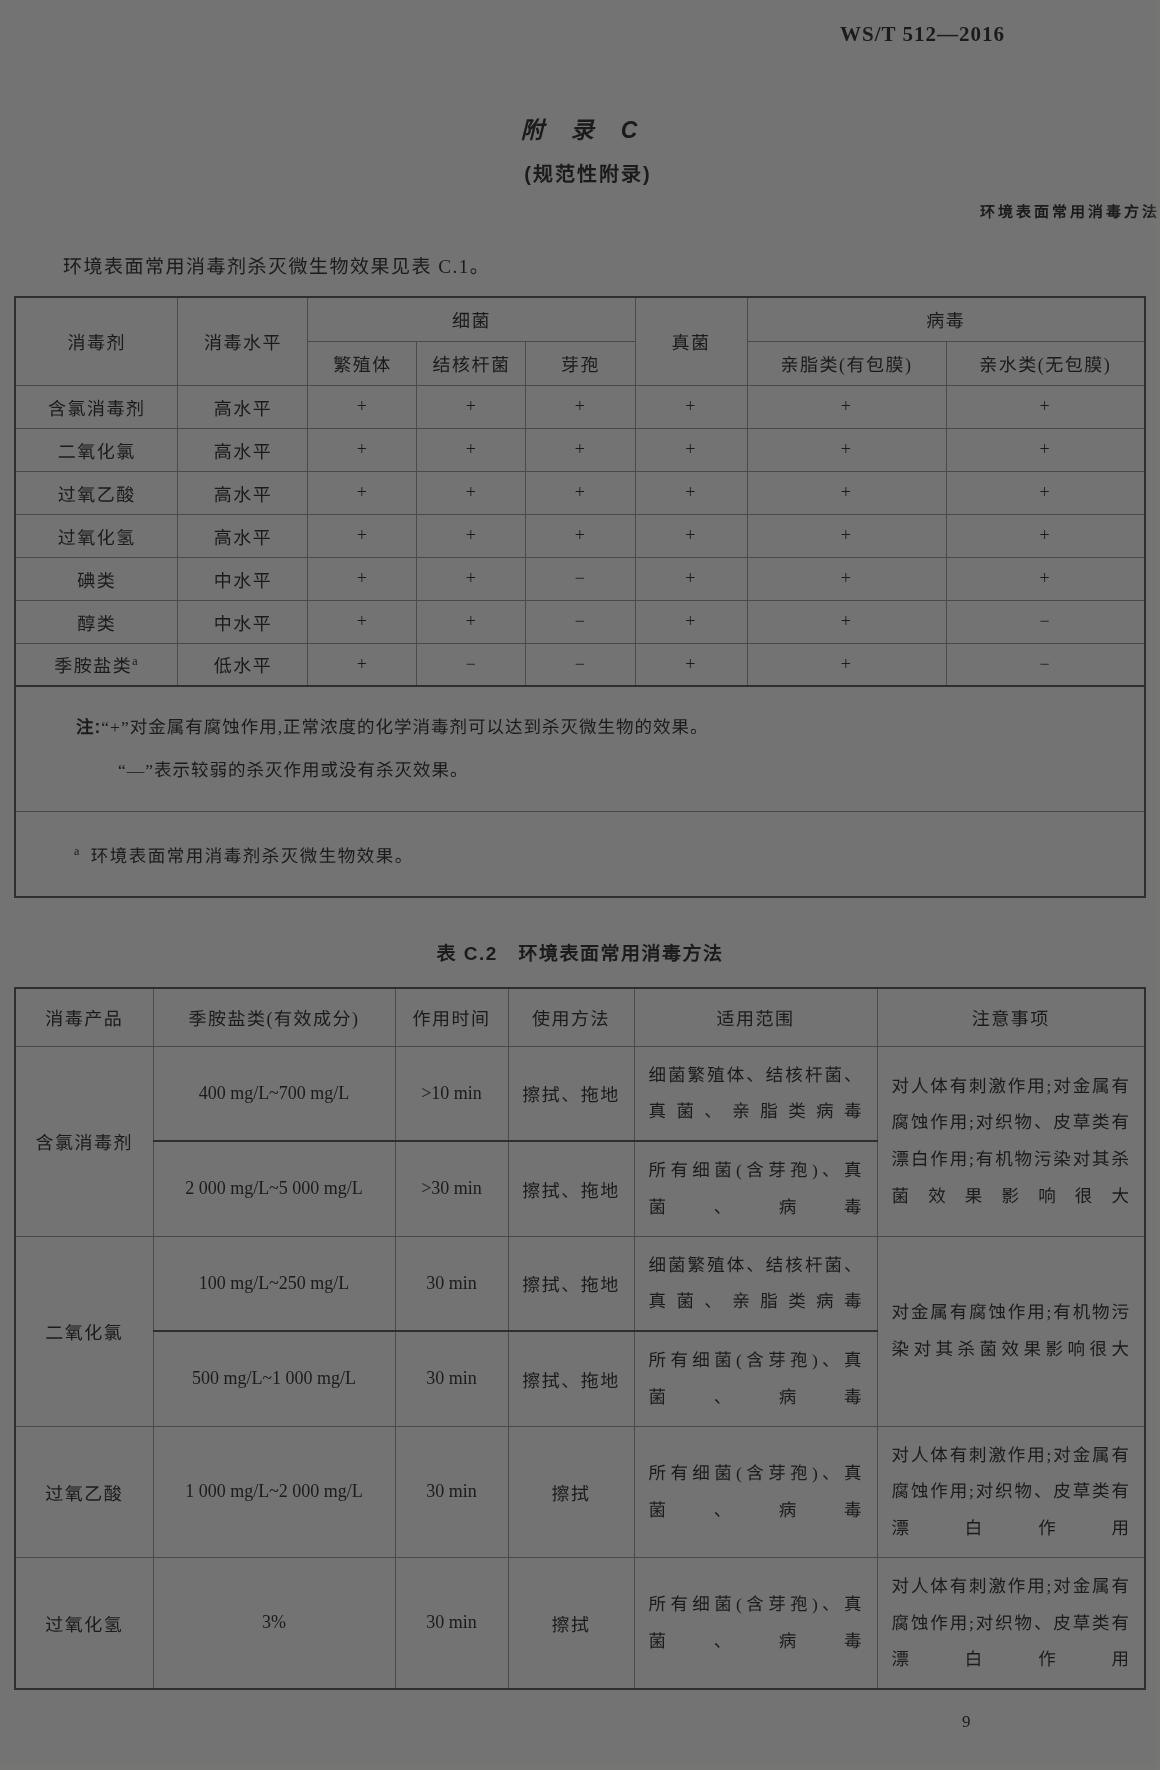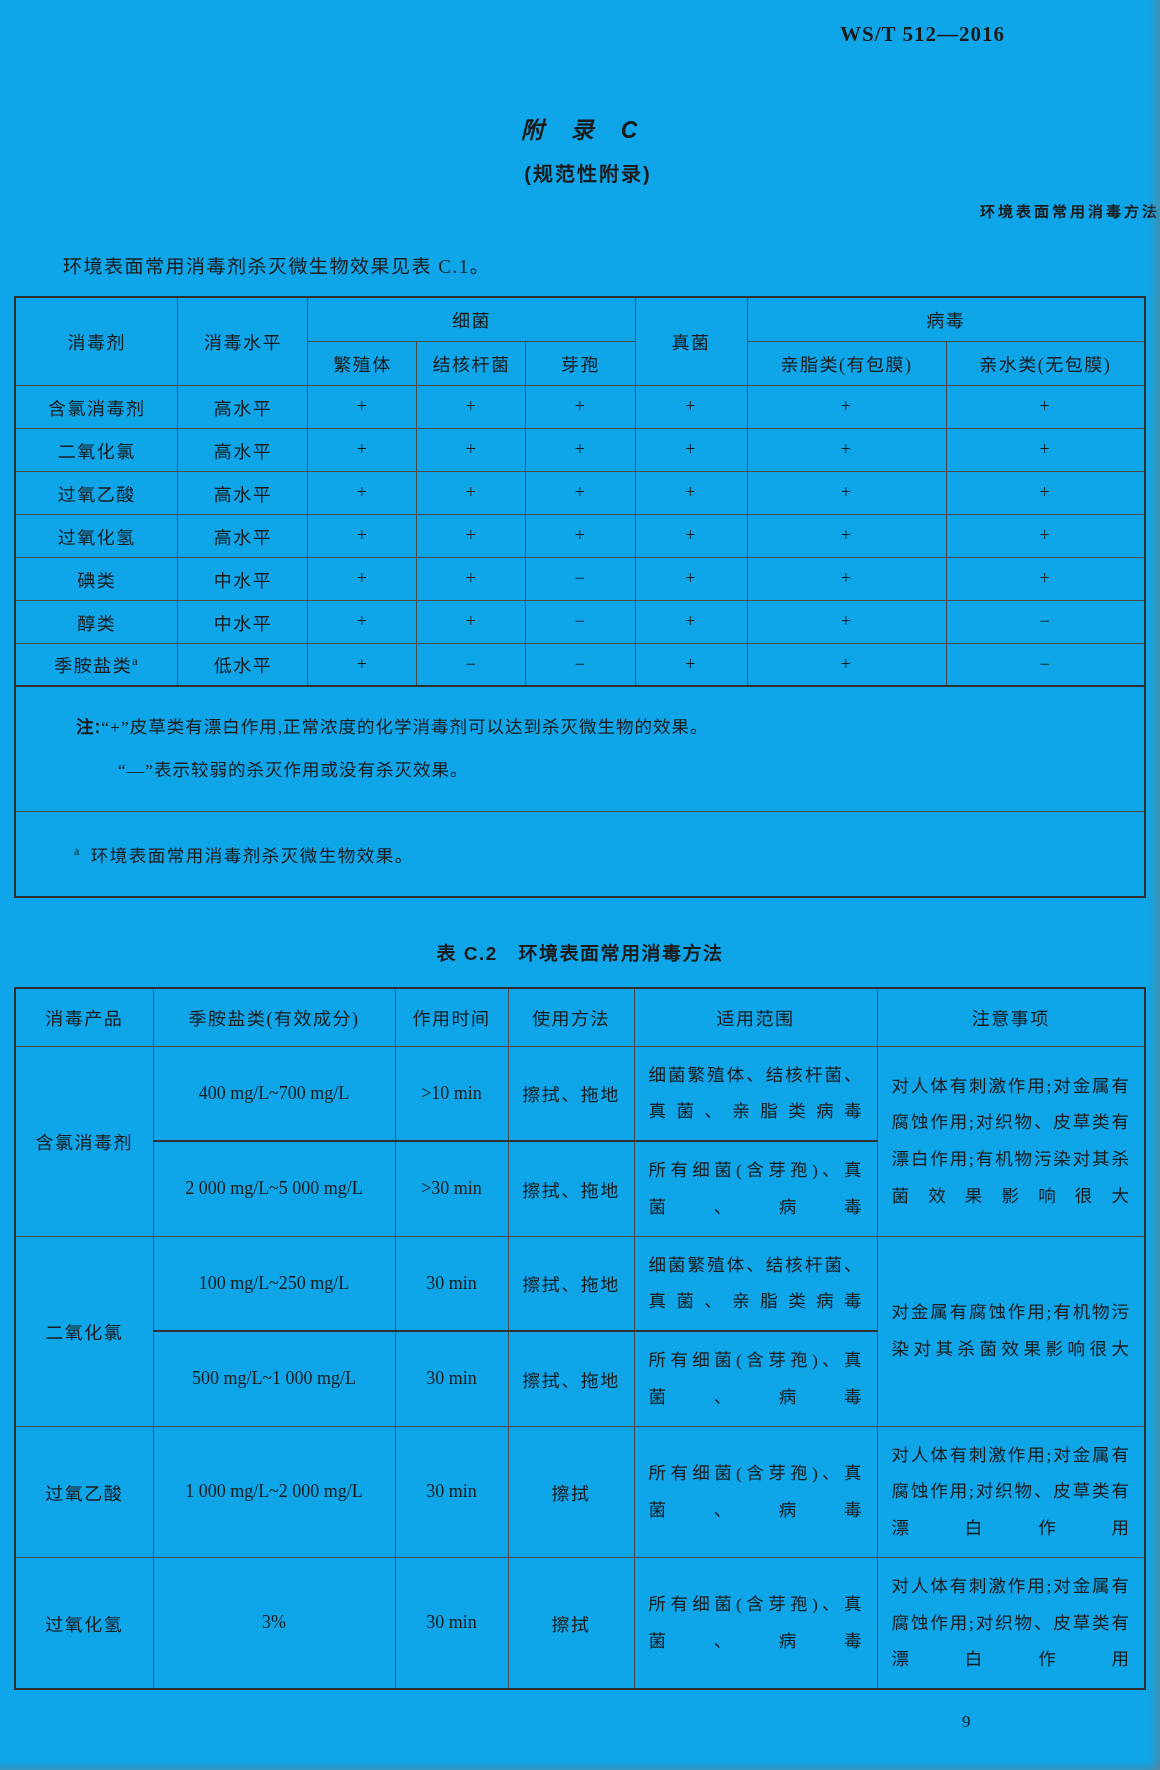--- a/index.html
+++ b/index.html
@@ -1,20 +1,20 @@
 <!DOCTYPE html>
 <html lang="zh-CN"><head>
 <meta charset="utf-8">
 <style>
   html,body{margin:0;padding:0;background:#e8e8e6;}
   .page{
     position:relative;
     width:1160px;height:1770px;
     margin:0 auto;
-    background:#0ea5e9;
+    background:#737373;
     overflow:hidden;
     font-family:"Liberation Serif","DejaVu Serif",serif;
     color:#1b1b1b;
   }
   .scan-edge-right{position:absolute;top:0;right:0;width:12px;height:100%;
     background:linear-gradient(to right,rgba(120,120,115,0),rgba(120,120,115,.45));}
   .scan-edge-bottom{position:absolute;bottom:0;left:0;width:100%;height:9px;
     background:linear-gradient(to bottom,rgba(120,120,115,0),rgba(120,120,115,.35));}
 
   .std-code{
@@ -192,21 +192,21 @@
         <td>低水平</td>
         <td class="sym">+</td>
         <td class="sym">−</td>
         <td class="sym">−</td>
         <td class="sym">+</td>
         <td class="sym">+</td>
         <td class="sym">−</td>
       </tr>
       <tr>
         <td colspan="8" class="note-cell">
-          <div class="note-line"><span class="note-label">注:</span><span>“+”皮草类有漂白作用,正常浓度的化学消毒剂可以达到杀灭微生物的效果。</span></div>
+          <div class="note-line"><span class="note-label">注:</span><span>“+”对金属有腐蚀作用,正常浓度的化学消毒剂可以达到杀灭微生物的效果。</span></div>
           <div class="note-line note-line2">“—”表示较弱的杀灭作用或没有杀灭效果。</div>
         </td>
       </tr>
       <tr>
         <td colspan="8" class="foot-cell">
           <sup>a</sup><span>环境表面常用消毒剂杀灭微生物效果。</span>
         </td>
       </tr>
     </tbody>
   </table>

